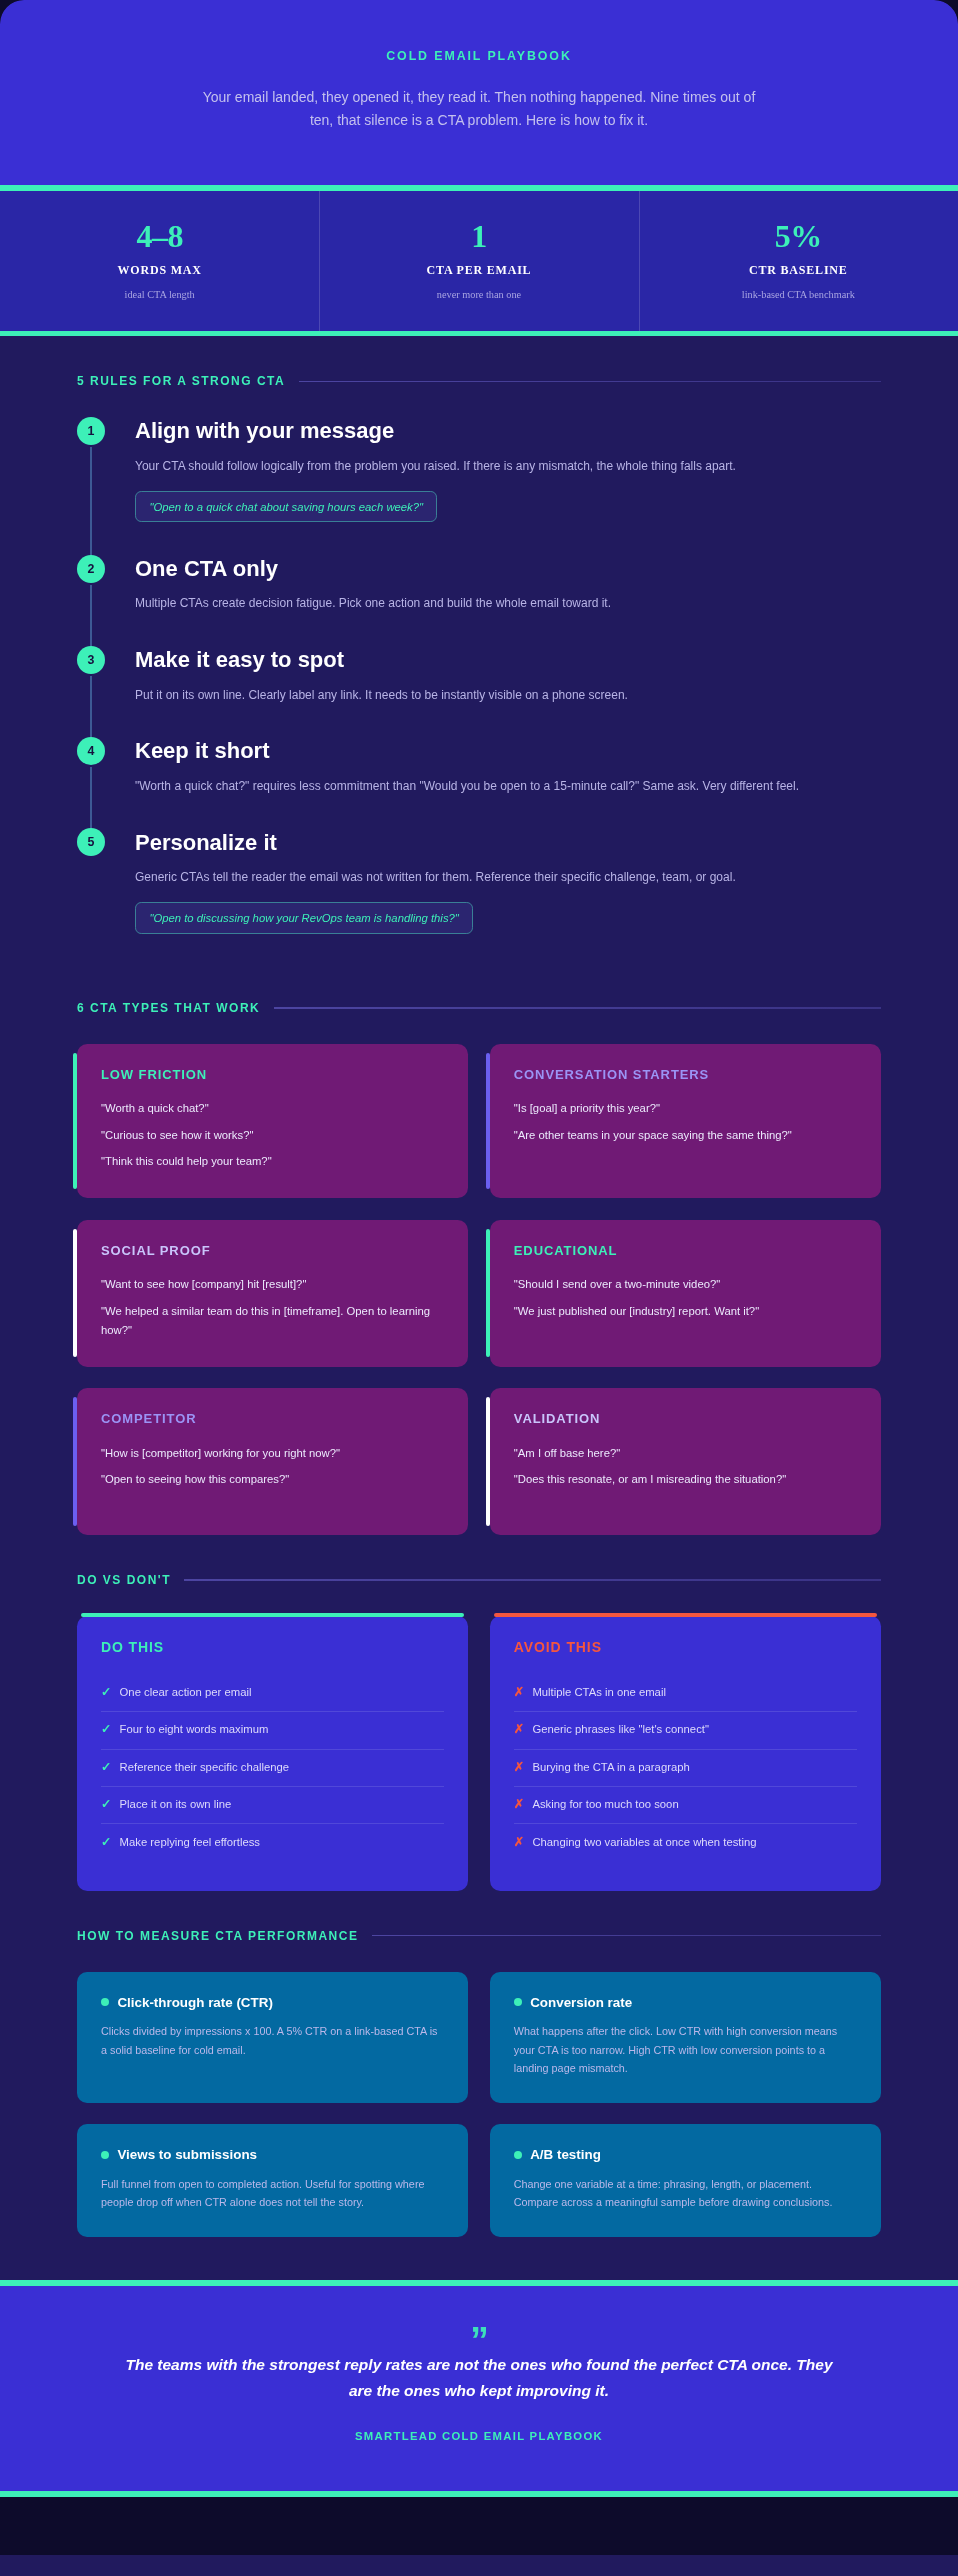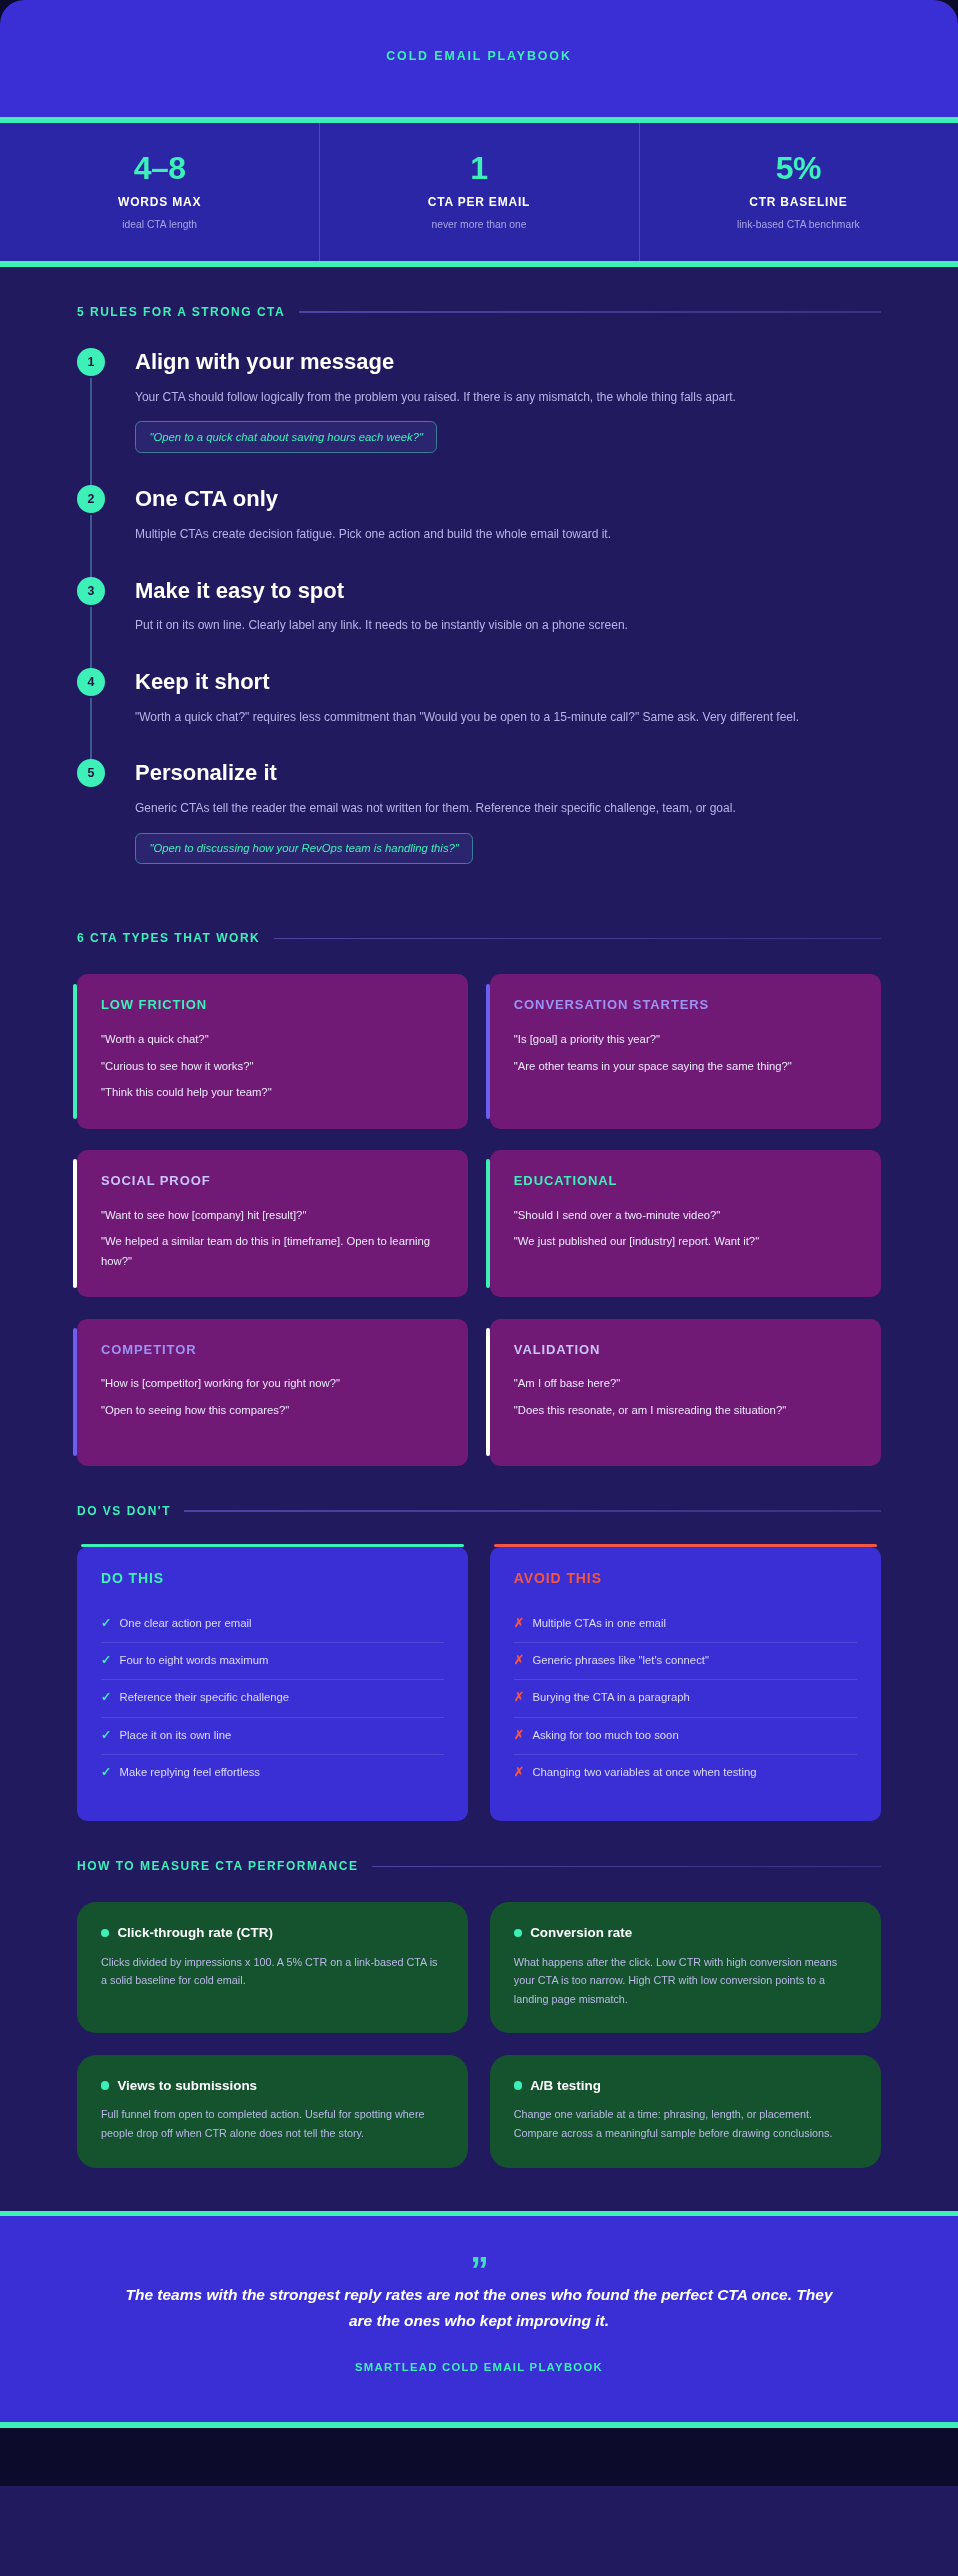--- a/index.html
+++ b/index.html
@@ -55,20 +55,21 @@
   
   .stats {
     background:#2a26a6;
     display:flex;
   }
   .stat {
     flex:1;
     text-align:center;
     padding:29px 15.5px 31px;
     position:relative;
+    font-family:Liberation Serif, serif;
   }
   .stat + .stat::before {
     content:"";
     position:absolute; left:0; top:0; bottom:0;
     width:1px; background:rgba(255,255,255,.16);
   }
   .stat-num {
     color:#3df0b8;
     font-size:32px;
     font-weight:bold;
@@ -212,22 +213,22 @@
     color:#dedbfb;
     font-size:11.3px;
     line-height:1.4;
     border-bottom:1px solid rgba(255,255,255,.12);
   }
   .ditem:last-child { border-bottom:none; }
   .ditem .mk { font-size:12.4px; font-weight:bold; line-height:1.2; flex:none; }
 
   
   .mcard {
-    background:#14532d;
-    border-radius:19px;
+    background:#0369a1;
+    border-radius:10px;
     padding:23px 24px 25px;
     min-height:103px;
   }
   .mhead { display:flex; align-items:center; gap:8.2px; margin-bottom:12.4px; }
   .mdot { width:8.2px; height:8.2px; border-radius:50%; background:#3df0b8; flex:none; }
   .mcard h4 { color:#ffffff; font-size:13.4px; font-weight:bold; }
   .mcard p { color:#bcb8ea; font-size:10.8px; line-height:1.72; }
 
   .sec-bottom-pad { height:43px; }
 
@@ -270,20 +271,21 @@
     padding:28px 77px 30px;
   }
 </style>
 </head>
 <body>
 
 <div class="page">
 
   <div class="hero">
     <div class="hero-eyebrow">COLD EMAIL PLAYBOOK</div>
+    <div class="hero-sub">Your email landed, they opened it, they read it. Then nothing happened. Nine times out of ten, that silence is a CTA problem. Here is how to fix it.</div>
   </div>
   <div class="mint-rule"></div>
 
   <div class="stats">
     <div class="stat">
       <div class="stat-num">4–8</div>
       <div class="stat-label">WORDS MAX</div>
       <div class="stat-note">ideal CTA length</div>
     </div>
     <div class="stat">

